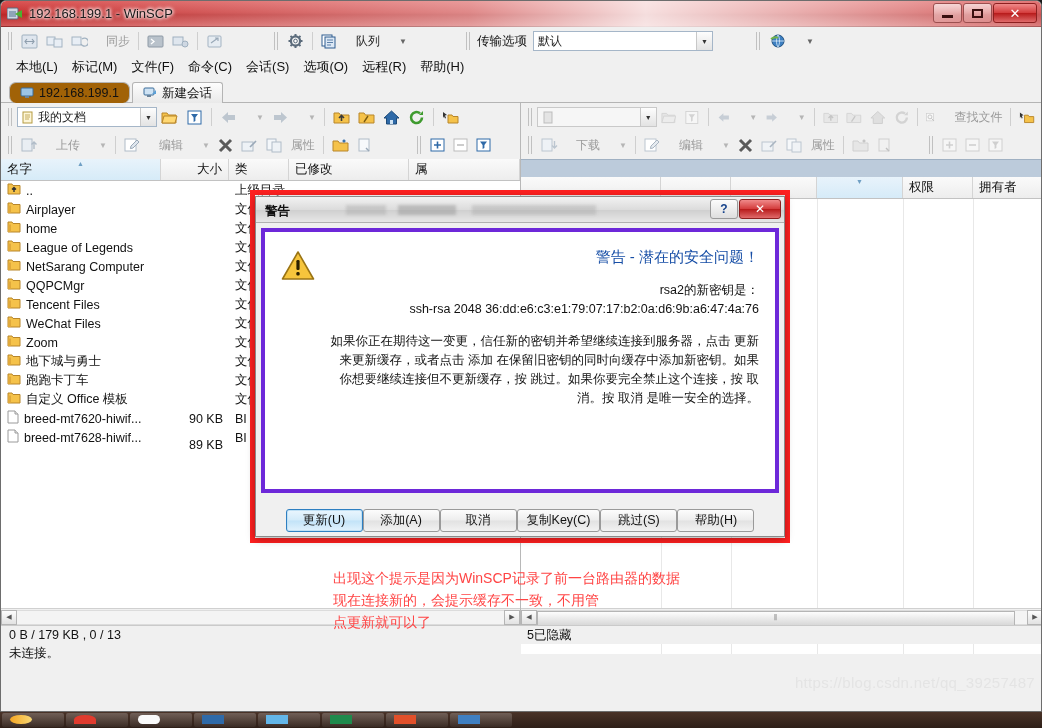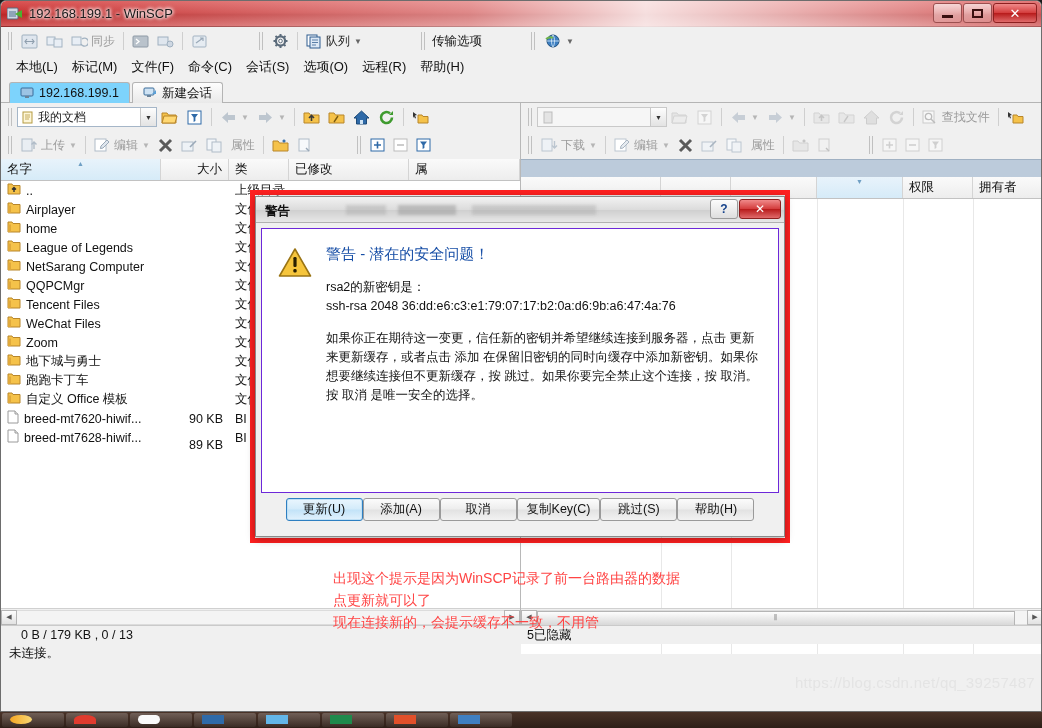--- a/index.html
+++ b/index.html
@@ -63,21 +63,21 @@
   
   .tb {
     height:28px; display:flex; align-items:center;
     background:#f0f0f0; padding:0 4px;
   }
   .grip { width:6px; height:18px; margin:0 3px;
     background:repeating-linear-gradient(90deg,#b8b8b8 0 1px,transparent 1px 3px);
     opacity:.85; }
   .tbtn {
     height:22px; min-width:23px; padding:0 3px;
-    display:flex; align-items:center; gap:3px;
+    display:flex; align-items:center; gap:18px;
     border:1px solid transparent; border-radius:2px;
     color:#9a9a9a; font-size:12px; white-space:nowrap;
   }
   .tbtn.on { color:#222; }
   .vsep { width:1px; height:18px; background:#cfcfcf; margin:0 4px; }
   .caret { font-size:8px; color:#666; margin-left:1px; }
   .caret.dim { color:#b5b5b5; }
   .combo {
     height:20px; border:1px solid #a5b6c8; background:#fff;
     display:flex; align-items:center; font-size:12px;
@@ -100,21 +100,21 @@
   .tabstrip { height:24px; display:flex; align-items:flex-end; padding-left:8px;
               background:#f0f0f0; border-bottom:1px solid #b4b4b4; }
   .tab {
     height:21px; display:flex; align-items:center; gap:5px;
     padding:0 10px; font-size:12.5px; color:#111;
     border:1px solid #b4b4b4; border-bottom:none;
     border-radius:3px 3px 0 0;
     background:linear-gradient(180deg,#fdfdfd,#e9e9e9);
     margin-right:2px; position:relative; top:1px;
   }
-  .tab.active { background:#7dd3fc; }
+  .tab.active { background:#a16207;border-radius:7px; }
 
   
   .panes { display:flex; height:522px; }
   .pane { width:519px; position:relative; background:#f0f0f0; }
   .pane.right { width:523px; border-left:1px solid #b8b8b8; }
   .pathbar {
     height:18px; background:#bccbdb; font-size:12px; color:#111;
     display:flex; align-items:center; padding-left:6px;
     border-top:1px solid #9fb0c2;
   }
@@ -142,21 +142,21 @@
   .hs-btn { width:16px; height:15px; border:1px solid #b5b5b5; background:linear-gradient(180deg,#fdfdfd,#e2e2e2);
             display:flex; align-items:center; justify-content:center; font-size:7px; color:#555; }
   .hs-track { flex:1; height:15px; background:#f4f4f4; border-top:1px solid #dcdcdc; border-bottom:1px solid #dcdcdc; }
   .hs-thumb { height:15px; background:linear-gradient(180deg,#fdfdfd,#d8d8d8);
               border:1px solid #b5b5b5; display:flex; align-items:center; justify-content:center;
               font-size:8px; color:#8d8d8d; letter-spacing:1px; }
 
   
   .statusbar { height:19px; display:flex; align-items:center; background:#f0f0f0;
                border-top:1px solid #cacaca; font-size:12.5px; color:#111; }
-  .status-left { padding-left:20px; }
+  .status-left { padding-left:8px; }
   .status-mid { position:absolute; left:526px; }
   .statusbar2 { height:19px; display:flex; align-items:center; background:#f0f0f0;
                 font-size:12.5px; color:#111; padding-left:8px; }
   .watermark { position:absolute; right:6px; bottom:20px; font-size:15px;
                color:#e4e4e4; letter-spacing:.3px; }
 
   
   #taskbar { position:absolute; left:0; bottom:0; width:1042px; height:16px;
              background:linear-gradient(180deg,#4a3328,#2e1f18); display:flex; align-items:center; gap:2px; padding-left:2px;}
   .tb-item { width:62px; height:14px; border-radius:2px;
@@ -186,32 +186,32 @@
   .dlg-title .blur { position:absolute; left:90px; top:8px; width:250px; height:10px;
     background:linear-gradient(90deg,rgba(170,170,170,.45) 0 40px,transparent 40px 52px,rgba(150,150,150,.5) 52px 110px,transparent 110px 126px,rgba(165,165,165,.4) 126px 185px);
     filter:blur(1.4px); }
   .dlg-wbtns { position:absolute; right:3px; top:2px; display:flex; }
   .dlg-wbtn { width:28px; height:20px; margin-left:1px; border:1px solid #9a9a9a; border-radius:3px;
     background:linear-gradient(180deg,#fcfcfc,#dedede); display:flex; align-items:center;
     justify-content:center; font-size:12px; color:#15428b; font-weight:bold; }
   .dlg-wbtn.close { width:42px; border-color:#8d2020; color:#fff;
     background:linear-gradient(180deg,#f08a8a,#d33b3b 50%,#b81c1c 52%,#e06a6a); }
   .dlg-body {
-    flex:1; margin:5px; background:#fff; border:1px solid #6d28d9;
-    padding:14px 16px 10px 16px; display:flex; gap:14px;
+    flex:1; margin:5px; background:#fff; border:4px solid #6d28d9;
+    padding:14px 16px 10px 16px; display:flex; gap:14px;text-align:right;
   }
   .warn-ic { width:34px; flex:none; padding-top:4px; }
   .dlg-text { flex:1; }
   .dlg-h {
     font-size:15px; color:#174ea6; margin:2px 0 14px 0;
   }
   .dlg-p { font-size:12.5px; color:#111; line-height:19px; margin:0 0 13px 0; }
   .dlg-mono { font-size:12.5px; color:#111; line-height:19px; margin:0 0 13px 0; }
   .dlg-btns {
-    height:38px; display:flex; align-items:flex-start; justify-content:center; 
+    height:38px; display:flex; align-items:flex-end; justify-content:center; 
     padding-bottom:4px;
   }
   .dbtn {
     height:23px; min-width:77px; padding:0 9px;
     border:1px solid #9a9a9a; border-radius:3px;
     background:linear-gradient(180deg,#fcfcfc,#ededed 48%,#e2e2e2 52%,#f2f2f2);
     font-size:12.5px; color:#111; display:flex; align-items:center; justify-content:center;
     font-family:"Liberation Sans","DejaVu Sans",sans-serif;
   }
   .dbtn.default {
@@ -309,20 +309,24 @@
           <rect x="1" y="1" width="10" height="11" fill="#fff" stroke="#2f5c8f"></rect>
           <rect x="4" y="3" width="10" height="11" fill="#dce8f5" stroke="#2f5c8f"></rect>
           <path d="M6 6h6M6 8.5h6M6 11h4" stroke="#5a7fa8" stroke-width="1"></path>
         </svg>
       <span>队列</span>
       <span class="caret">▼</span>
     </div>
     <div style="width:52px"></div>
     <div class="grip"></div>
     <span style="font-size:12.5px;color:#111;margin:0 6px 0 2px;white-space:nowrap">传输选项</span>
+    <div class="combo" style="width:180px">
+      <span>默认</span>
+      <span class="arrow">▼</span>
+    </div>
     <div style="width:40px"></div>
     <div class="grip"></div>
     <div class="tbtn on">
       <svg width="18" height="16" viewBox="0 0 18 16">
           <circle cx="9" cy="8" r="6" fill="#3d7fc1" stroke="#1f4f7f"></circle>
           <path d="M3 8h12M9 2c2 2.5 2 9.5 0 12M9 2c-2 2.5-2 9.5 0 12" stroke="#cfe4f6" fill="none" stroke-width=".9"></path>
           <path d="M2 6 Q6 3 9 5" stroke="#6fb34a" stroke-width="2" fill="none"></path>
         </svg>
       <span class="caret">▼</span>
     </div>
@@ -956,22 +960,22 @@
     <button class="dbtn">添加(A)</button>
     <button class="dbtn">取消</button>
     <button class="dbtn">复制Key(C)</button>
     <button class="dbtn">跳过(S)</button>
     <button class="dbtn">帮助(H)</button>
   </div>
 </div>
 
 <div id="note">
   <div>出现这个提示是因为WinSCP记录了前一台路由器的数据</div>
+  <div>现在连接新的，会提示缓存不一致，不用管</div>
   <div>点更新就可以了</div>
-  <div>现在连接新的，会提示缓存不一致，不用管</div>
 </div>
 
 <div id="taskbar">
   <div class="tb-item">
       <i style="background:linear-gradient(90deg,#f5a623,#f7d774);border-radius:50%"></i>
     </div>
   <div class="tb-item">
       <i style="background:#e03b2e;border-radius:50% 50% 0 0"></i>
     </div>
   <div class="tb-item">

